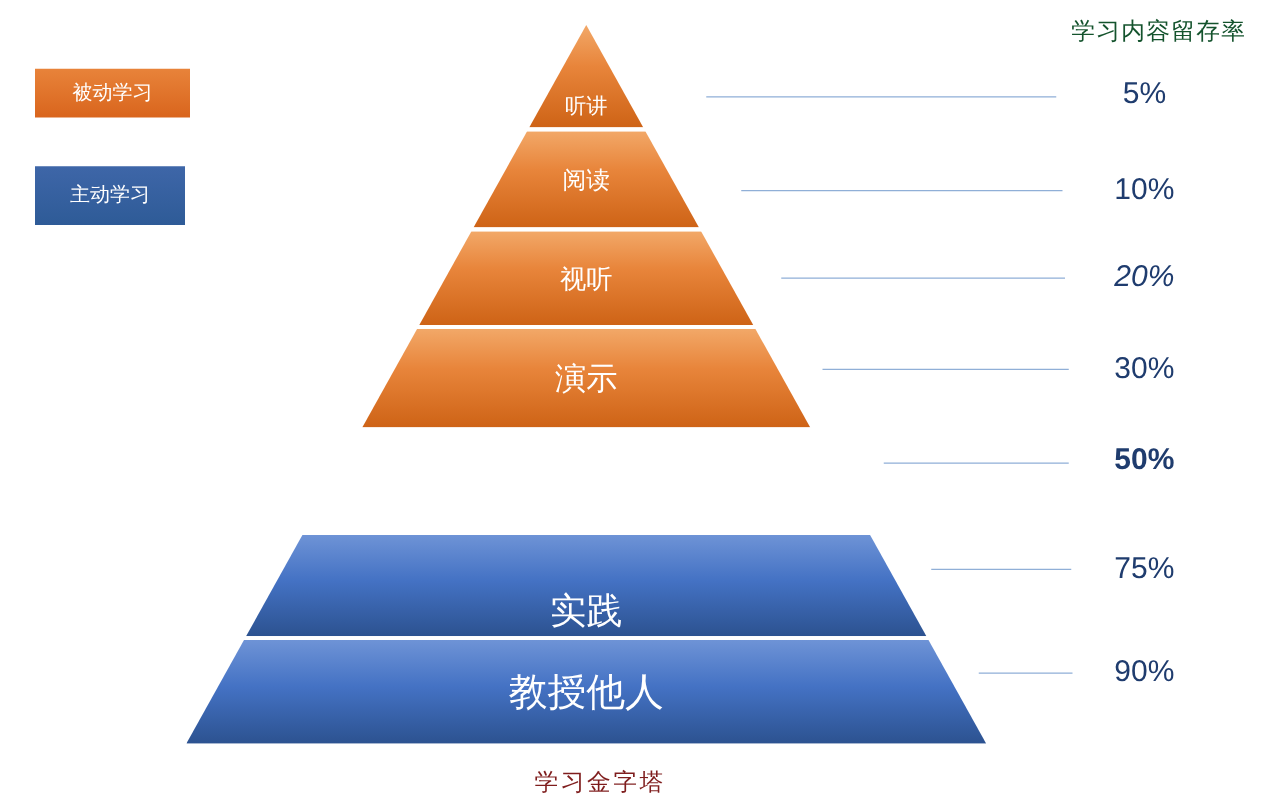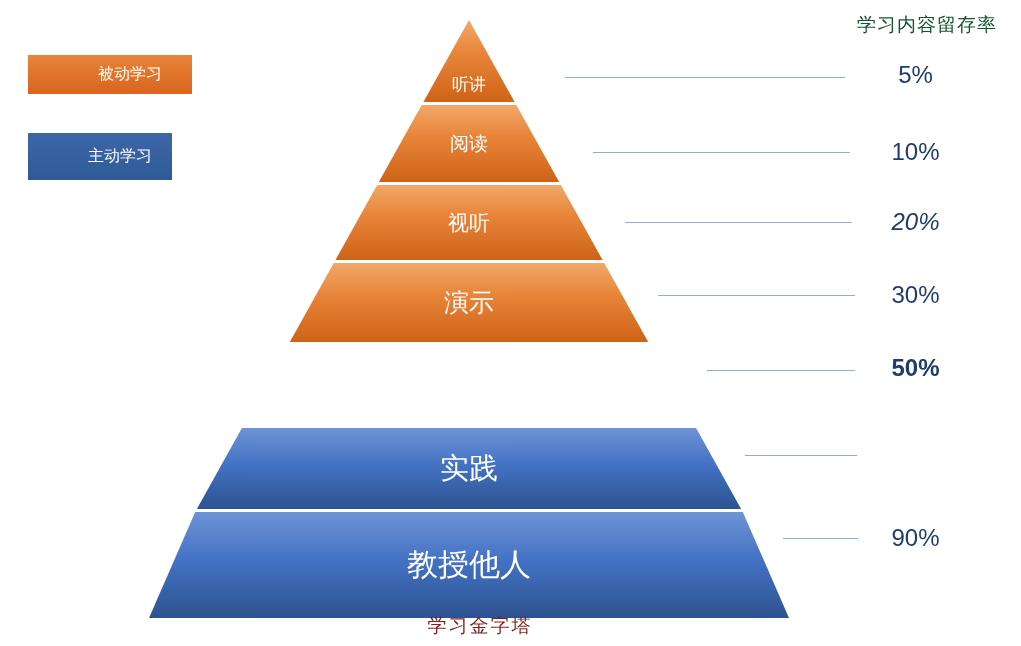--- a/index.html
+++ b/index.html
@@ -12,43 +12,43 @@
          color:#ffffff;font-weight:400;}
   .orange{background:linear-gradient(180deg,#F2A868 0%,#E8853B 40%,#CE6316 100%);}
   .blue{background:linear-gradient(180deg,#6E93D6 0%,#4472C4 45%,#2C5290 100%);}
 
   .lv0{top:0;height:82px;clip-path:polygon(50% 0%,57.13% 100%,42.87% 100%);
        align-items:flex-end;padding-bottom:6px;box-sizing:border-box;font-size:17px;}
   .lv1{top:85px;height:77px;clip-path:polygon(42.61% 0%,57.39% 0%,64.09% 100%,35.91% 100%);font-size:19px;}
   .lv2{top:165px;height:75px;clip-path:polygon(35.65% 0%,64.35% 0%,70.87% 100%,29.13% 100%);font-size:21px;}
   .lv3{top:243px;height:79px;clip-path:polygon(28.87% 0%,71.13% 0%,78% 100%,22% 100%);font-size:25px;}
   .lv4{top:325px;height:80px;clip-path:polygon(21.74% 0%,78.26% 0%,85.22% 100%,14.78% 100%);font-size:29px;}
-  .lv5{top:408px;height:81px;clip-path:polygon(14.52% 0%,85.48% 0%,92.52% 100%,7.48% 100%);font-size:29px;}
-  .lv6{top:492px;height:106px;clip-path:polygon(7.22% 0%,92.78% 0%,100% 100%,0% 100%);font-size:31px;}
+  .lv5{top:408px;height:81px;clip-path:polygon(14.52% 0%,85.48% 0%,92.52% 100%,7.48% 100%);font-size:29px;align-items:flex-end;}
+  .lv6{top:492px;height:83px;clip-path:polygon(7.22% 0%,92.78% 0%,100% 100%,0% 100%);font-size:31px;}
 
   
   .line{position:absolute;height:1px;background:#90AFD7;}
   .ln0{left:565px;top:77px;width:280px;}
   .ln1{left:593px;top:152px;width:257px;}
   .ln2{left:625px;top:222px;width:227px;}
   .ln3{left:658px;top:295px;width:197px;}
   .ln4{left:707px;top:370px;width:148px;}
   .ln5{left:745px;top:455px;width:112px;}
   .ln6{left:783px;top:538px;width:75px;}
 
   
   .pct{position:absolute;left:858px;width:115px;height:34px;line-height:34px;text-align:center;
        color:#1F3C6E;font-size:24px;}
   .p0{top:58px;}.p1{top:135px;}.p2{top:205px;font-style:italic;}.p3{top:278px;}.p4{top:351px;font-weight:bold;}.p5{top:438px;}.p6{top:521px;}
 
   
   .legend-box{position:absolute;left:28px;display:flex;align-items:center;justify-content:center;
-              color:#ffffff;font-size:16px;padding-left:40px;}
+              color:#ffffff;font-size:16px;}
   .legend-passive{top:55px;width:124px;height:39px;background:linear-gradient(180deg,#E8833A 0%,#D9651D 100%);}
-  .legend-active{top:133px;width:104px;height:47px;background:linear-gradient(180deg,#3E66A8 0%,#2E5B97 100%);}
+  .legend-active{top:133px;width:120px;height:47px;background:linear-gradient(180deg,#3E66A8 0%,#2E5B97 100%);}
 
   
   .title-right{position:absolute;right:24px;top:12px;color:#14532d;font-size:19px;letter-spacing:1px;}
   .caption{position:absolute;left:0;top:613px;width:960px;text-align:center;color:#7f1d1d;
            font-size:19px;letter-spacing:2px;}
 </style>
 </head>
 <body>
 
 <div class="canvas">
@@ -89,17 +89,18 @@
   <div class="line ln3"></div>
   <div class="line ln4"></div>
   <div class="line ln5"></div>
   <div class="line ln6"></div>
 
   <div class="pct p0">5%</div>
   <div class="pct p1">10%</div>
   <div class="pct p2">20%</div>
   <div class="pct p3">30%</div>
   <div class="pct p4">50%</div>
+  <div class="pct p5">75%</div>
   <div class="pct p6">90%</div>
 
   <div class="caption">学习金字塔</div>
 
 </div>
 
 </body></html>

